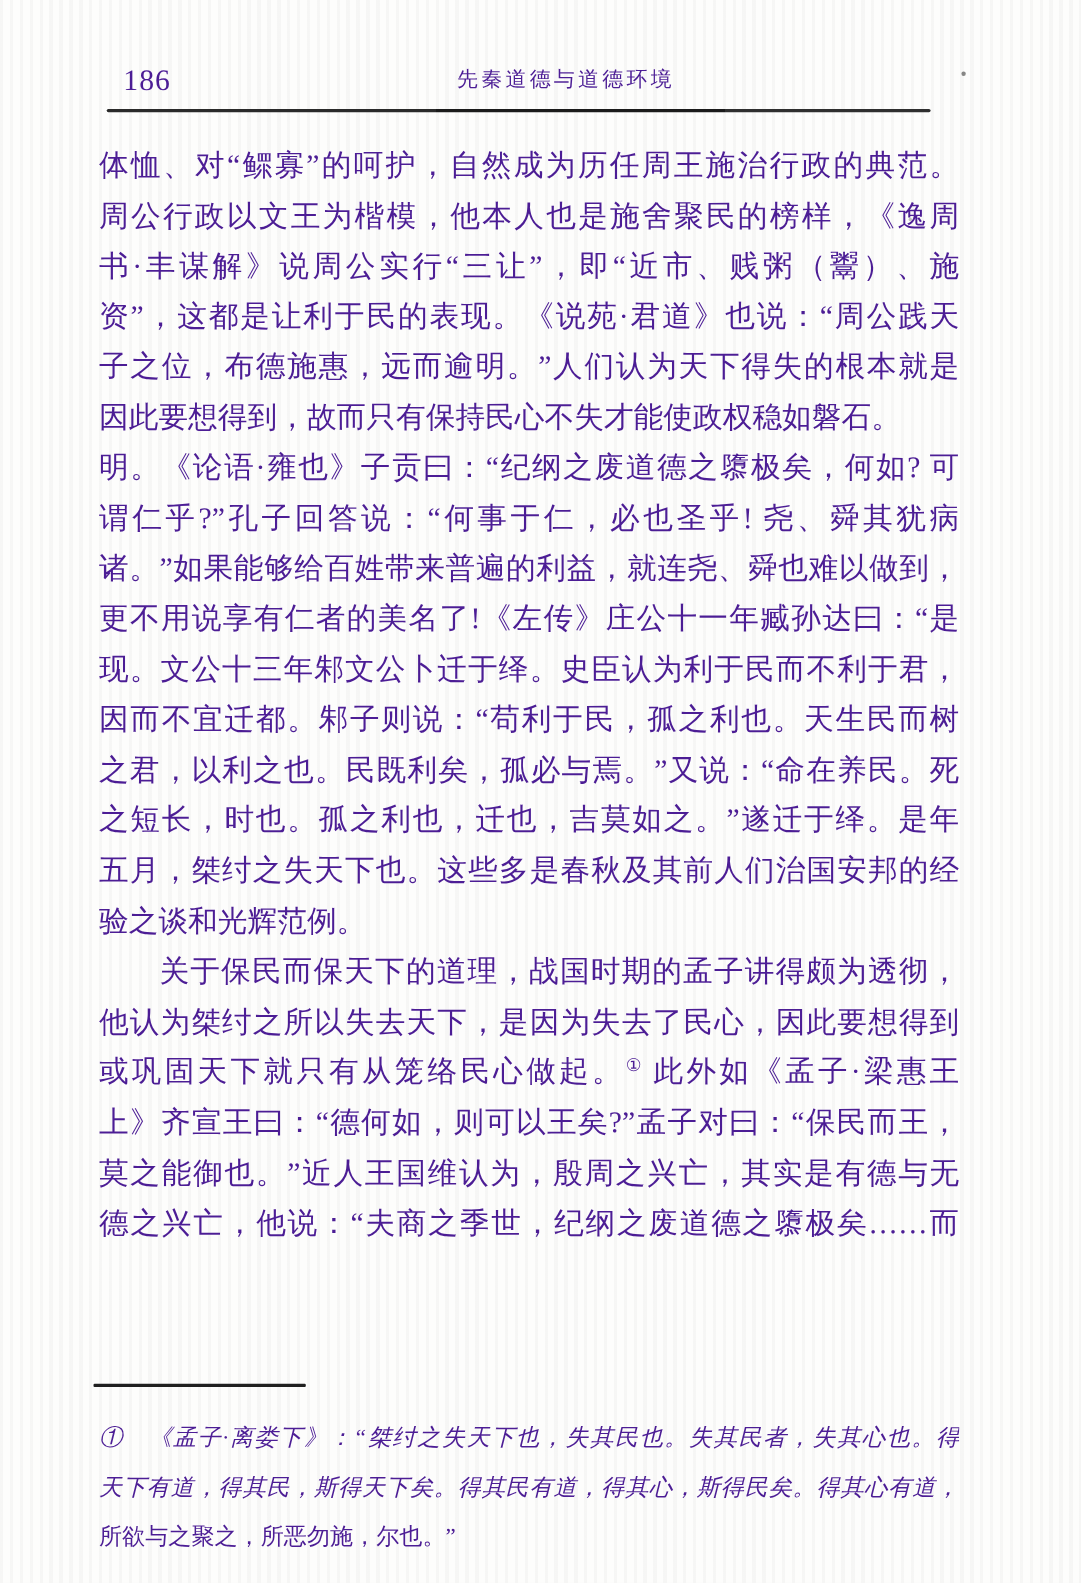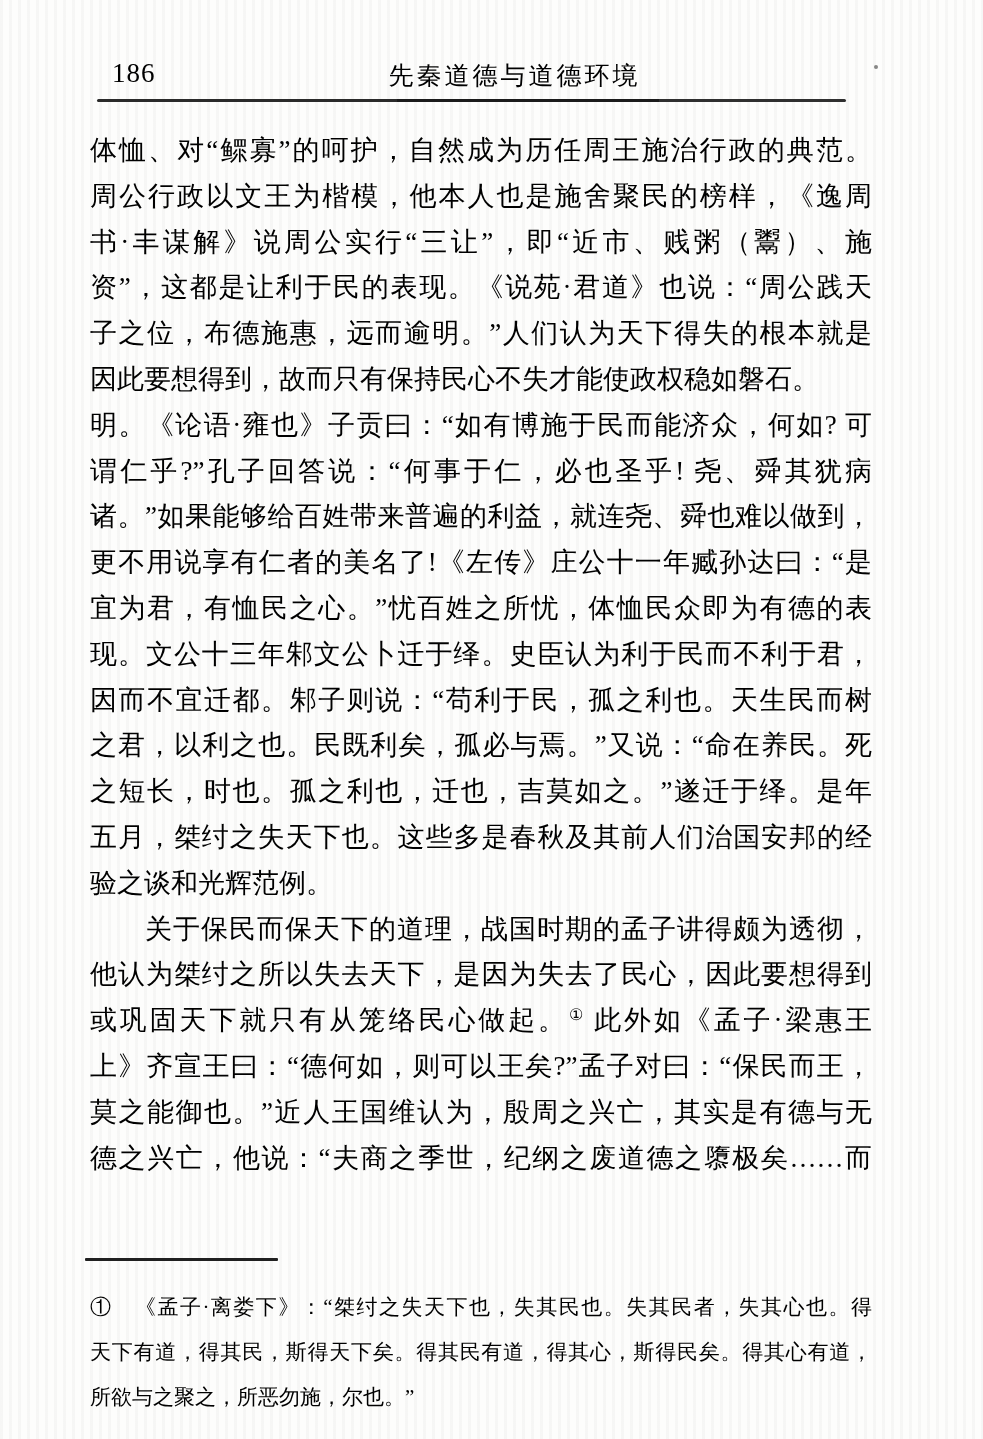--- a/index.html
+++ b/index.html
@@ -5,40 +5,40 @@
   html,body { margin:0; padding:0; }
   body {
     width:983px; height:1439px;
     background:#f6f6f4;
     font-family:"Liberation Serif","DejaVu Serif",serif;
   }
   .page {
     position:relative;
     width:983px; height:1439px;
     background:#fdfdfc;
-    color:#000000;
+    color:#4c1d95;
     overflow:hidden;
   }
   
   .page::before {
     content:"";
     position:absolute; inset:0;
     background:repeating-linear-gradient(90deg,
       rgba(120,120,118,0.05) 0px, rgba(120,120,118,0.05) 3px,
       rgba(255,255,255,0) 3px, rgba(255,255,255,0) 9px);
     pointer-events:none;
   }
   .page-number {
     position:absolute; left:112px; top:58px;
     font-size:27px; letter-spacing:1px;
   }
   .running-title {
     position:absolute; left:0; right:0; top:59px;
     text-align:center;
-    font-size:25px; letter-spacing:3px;margin-left:46px;
+    font-size:19px; letter-spacing:3px;margin-left:46px;
   }
   .header-rule {
     position:absolute; left:97px; top:99px;
     width:749px; height:3px;
     background:linear-gradient(90deg,#2a2a2a 0 40%, #1b1b1b 40% 75%, #2f2f2f 75% 100%);
     border-radius:2px;
   }
   .body-text {
     position:absolute; left:90px; top:128px; width:782px;
   }
@@ -68,21 +68,21 @@
     position:absolute; left:90px; top:1285px; width:782px;
   }
   .fline {
     margin:0;
     font-size:21px;
     line-height:45px;
     height:45px;
     overflow:hidden;
     text-align:justify;
   }
-  .fline.j { text-align-last:justify; }
+  .fline.j { text-align-last:justify;font-style:italic; }
   .speck {
     position:absolute;
     background:#4a4a48;
     border-radius:50%;
     pointer-events:none;
   }
   .speck-a { left:874px; top:65px; width:4px; height:4px; opacity:.65; }
   .speck-b { left:826px; top:198px; width:3px; height:3px; opacity:.35; }
 </style>
 </head>
@@ -94,25 +94,24 @@
   <div class="running-title">先秦道德与道德环境</div>
   <div class="header-rule"></div>
 
   <main class="body-text">
     <p class="line j">体恤、对“鳏寡”的呵护，自然成为历任周王施治行政的典范。</p>
     <p class="line j">周公行政以文王为楷模，他本人也是施舍聚民的榜样，《逸周</p>
     <p class="line j">书·丰谋解》说周公实行“三让”，即“近市、贱粥（鬻）、施</p>
     <p class="line j">资”，这都是让利于民的表现。《说苑·君道》也说：“周公践天</p>
     <p class="line j">子之位，布德施惠，远而逾明。”人们认为天下得失的根本就是</p>
     <p class="line">因此要想得到，故而只有保持民心不失才能使政权稳如磐石。</p>
-    <p class="line j">明。《论语·雍也》子贡曰：“如有博施于民而能济众，何如? 可</p>
+    <p class="line j">明。《论语·雍也》子贡曰：“纪纲之废道德之隳极矣，何如? 可</p>
     <p class="line j">谓仁乎?”孔子回答说：“何事于仁，必也圣乎! 尧、舜其犹病</p>
     <p class="line j">诸。”如果能够给百姓带来普遍的利益，就连尧、舜也难以做到，</p>
     <p class="line j">更不用说享有仁者的美名了!《左传》庄公十一年臧孙达曰：“是</p>
-    <p class="line j">宜为君，有恤民之心。”忧百姓之所忧，体恤民众即为有德的表</p>
     <p class="line j">现。文公十三年邾文公卜迁于绎。史臣认为利于民而不利于君，</p>
     <p class="line j">因而不宜迁都。邾子则说：“苟利于民，孤之利也。天生民而树</p>
     <p class="line j">之君，以利之也。民既利矣，孤必与焉。”又说：“命在养民。死</p>
     <p class="line j">之短长，时也。孤之利也，迁也，吉莫如之。”遂迁于绎。是年</p>
     <p class="line j">五月，桀纣之失天下也。这些多是春秋及其前人们治国安邦的经</p>
     <p class="line">验之谈和光辉范例。</p>
     <p class="line j indent">关于保民而保天下的道理，战国时期的孟子讲得颇为透彻，</p>
     <p class="line j">他认为桀纣之所以失去天下，是因为失去了民心，因此要想得到</p>
     <p class="line j"><span>或巩固天下就只有从笼络民心做起。</span><sup class="fn-ref">①</sup><span>此外如《孟子·梁惠王</span></p>
     <p class="line j">上》齐宣王曰：“德何如，则可以王矣?”孟子对曰：“保民而王，</p>

